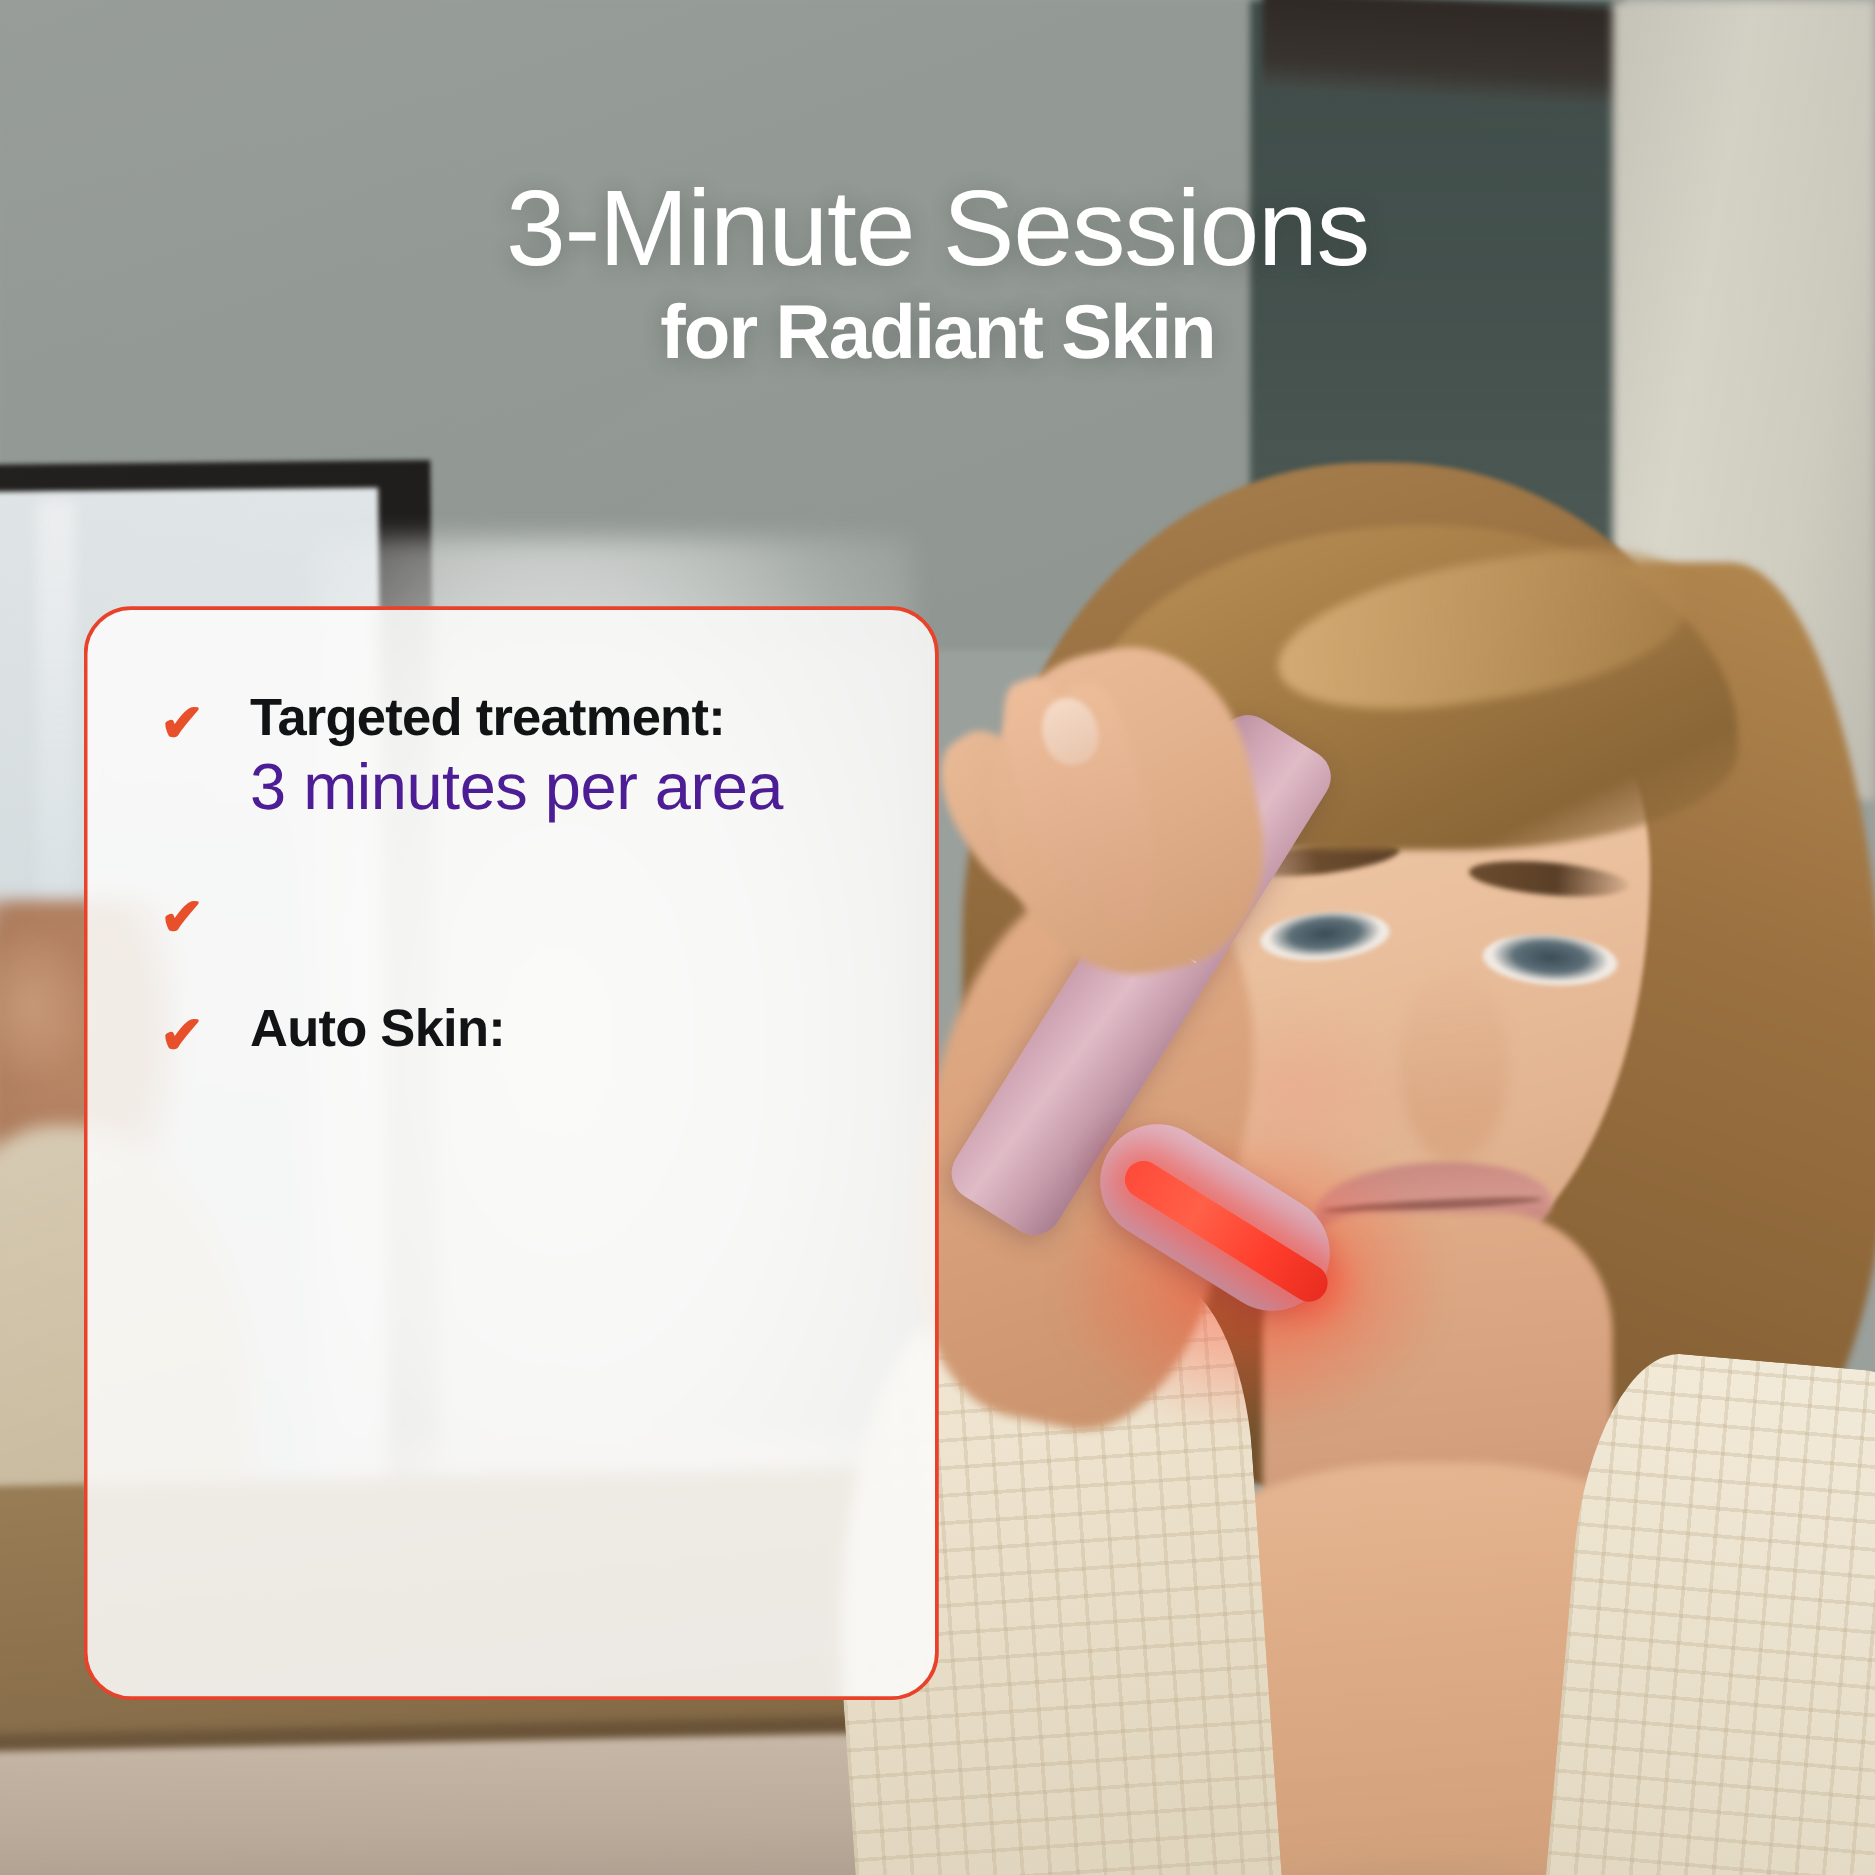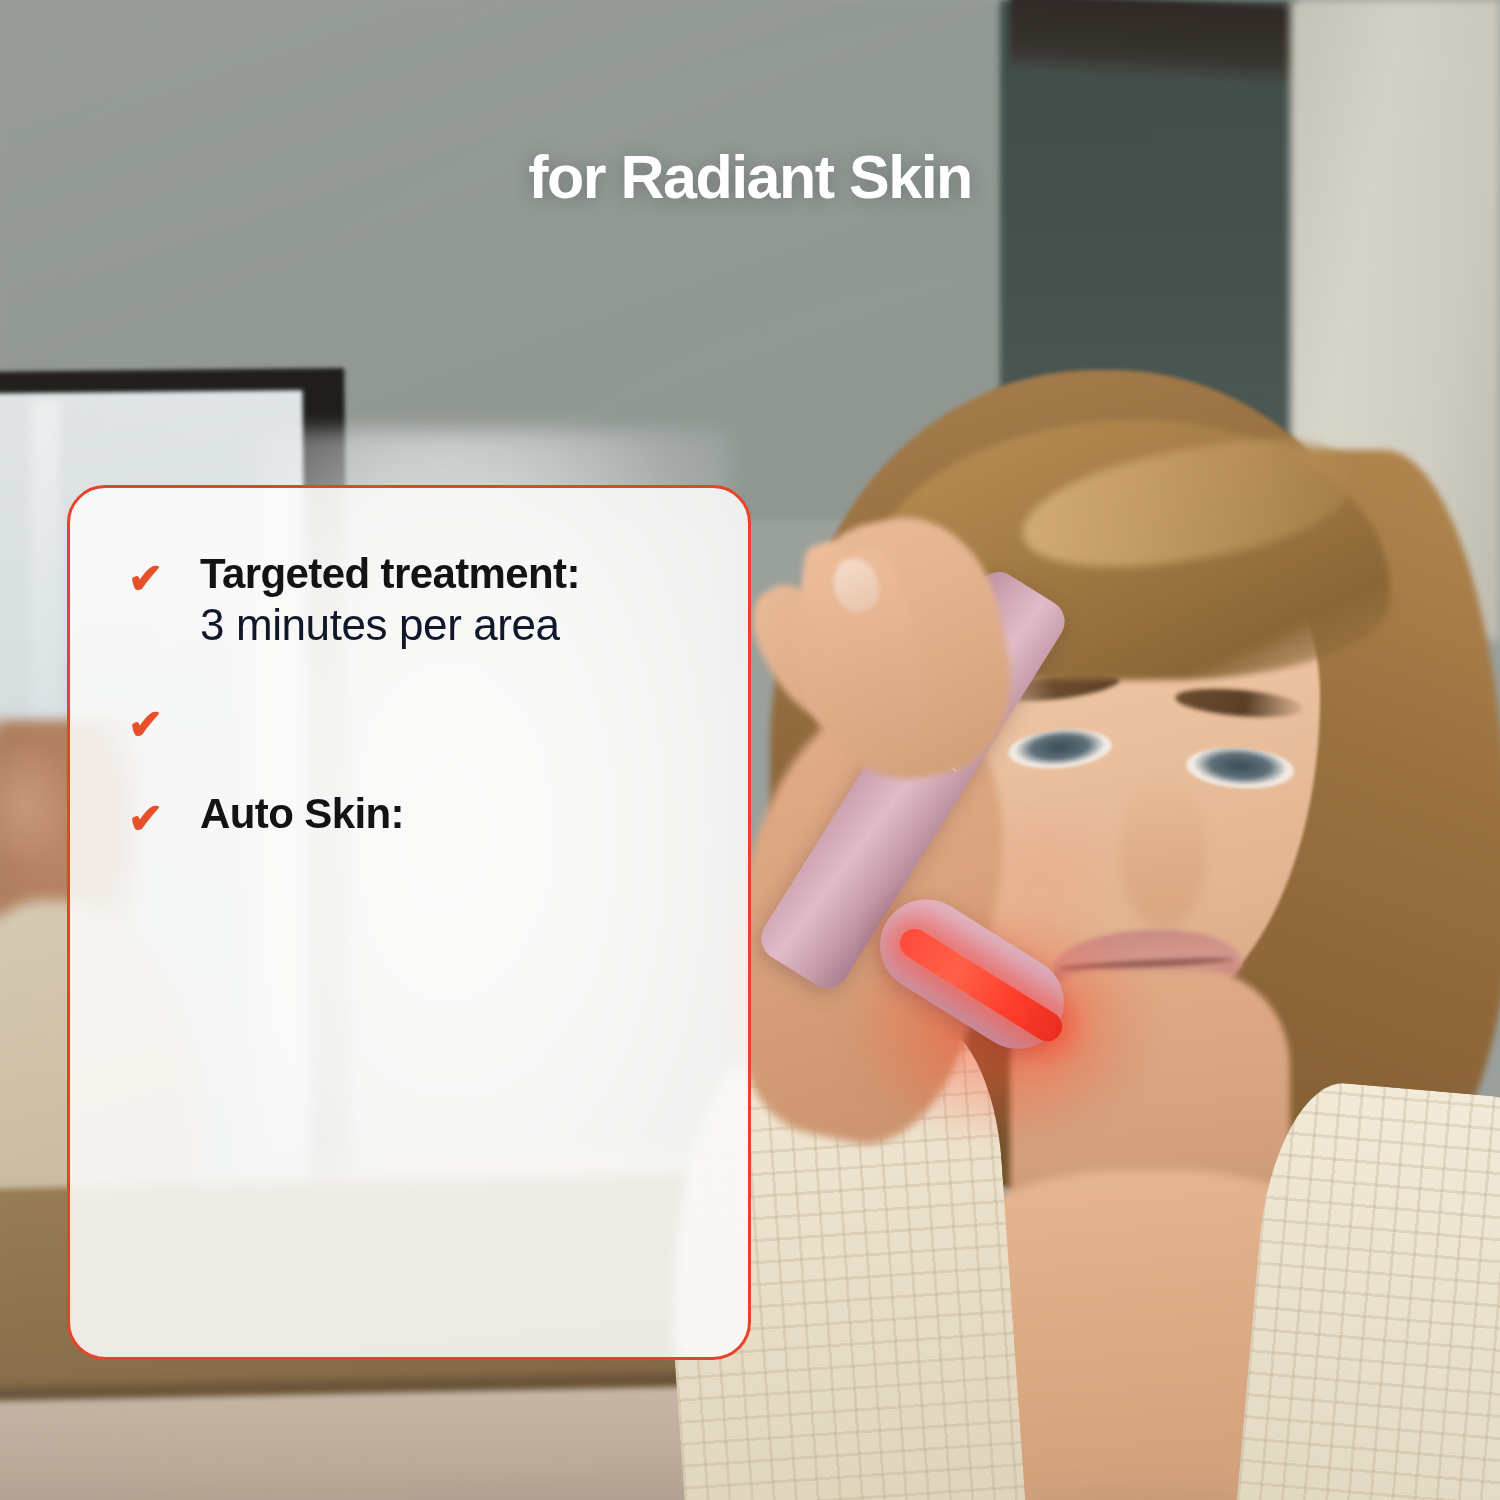--- a/index.html
+++ b/index.html
@@ -417,23 +417,23 @@
     display: block;
     font-size: 42px;
     font-weight: 700;
     color: #111315;
     line-height: 1.12;
     letter-spacing: -.6px;
     white-space: nowrap;
   }
   .fbody {
     display: block;
-    font-size: 44px;
+    font-size: 52px;
     font-weight: 400;
-    color: #0f172a;
+    color: #4c1d95;
     line-height: 1.20;
     letter-spacing: -.4px;
     margin-top: 2px;
   }
   .fbody.italic { font-style: italic; }
 </style>
 </head>
 <body>
 
 <div id="stage">
@@ -494,20 +494,21 @@
       <div class="hand"></div>
       <div class="finger-a"></div>
       <div class="finger-b"></div>
       <div class="nail"></div>
     </div>
 
     <div class="photo-soft"></div>
   </div>
 
   <h1 class="headline">
+    <span class="l1">3-Minute Sessions</span>
     <span class="l2">for Radiant Skin</span>
   </h1>
 
   <div class="card">
     <div class="card-inner">
 
       <div class="feature">
         <span class="check">✔</span>
         <span class="ftext">
           <span class="fhead">Targeted treatment:</span>

